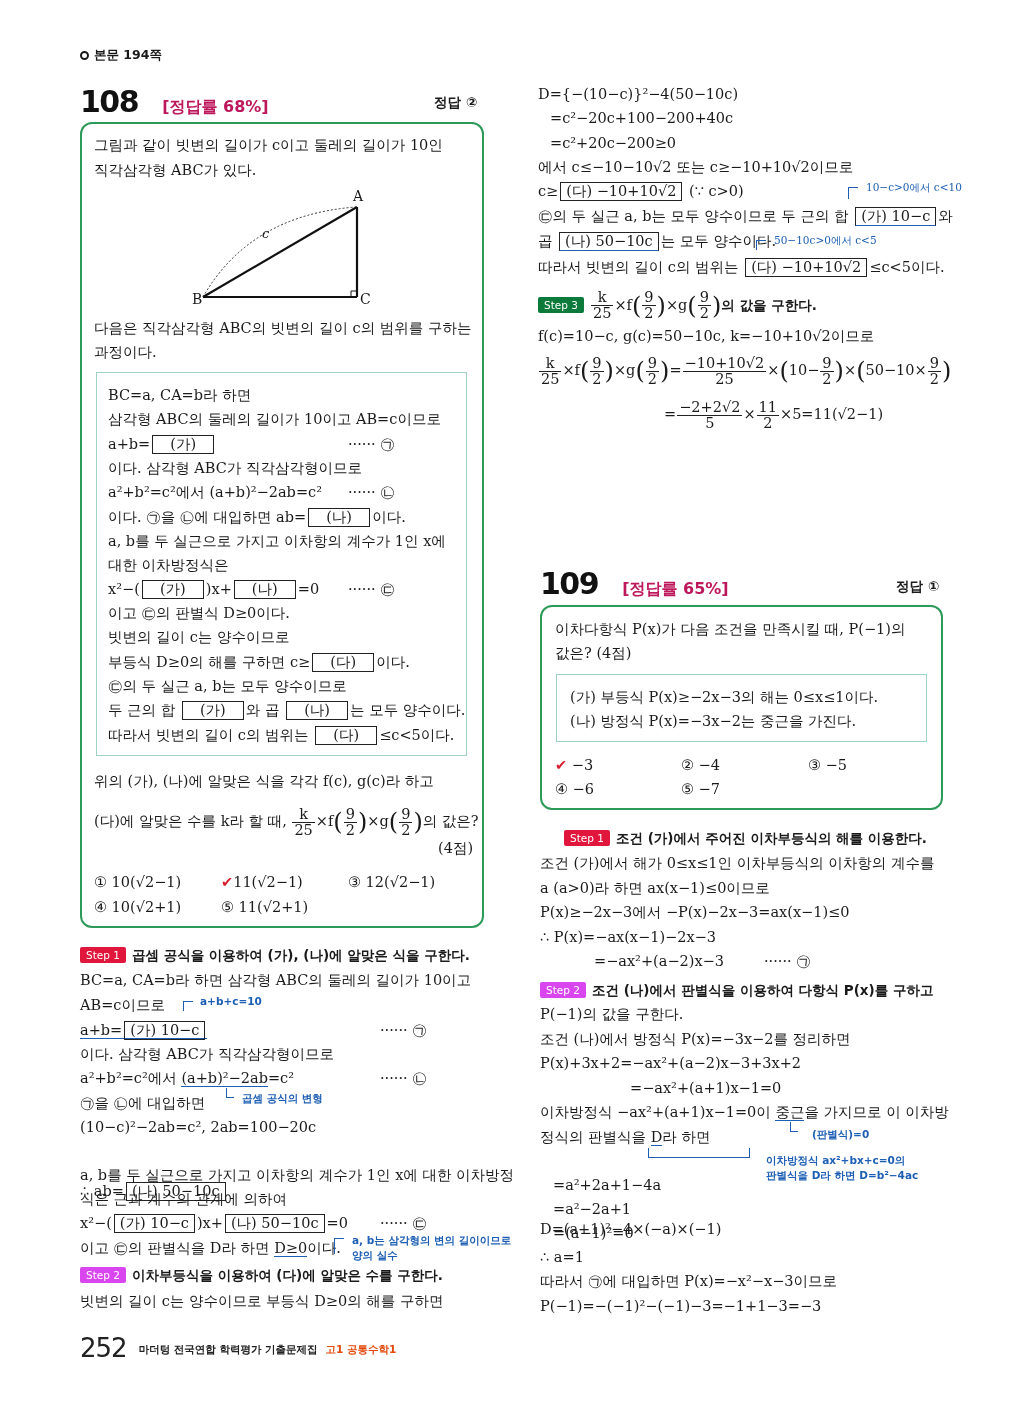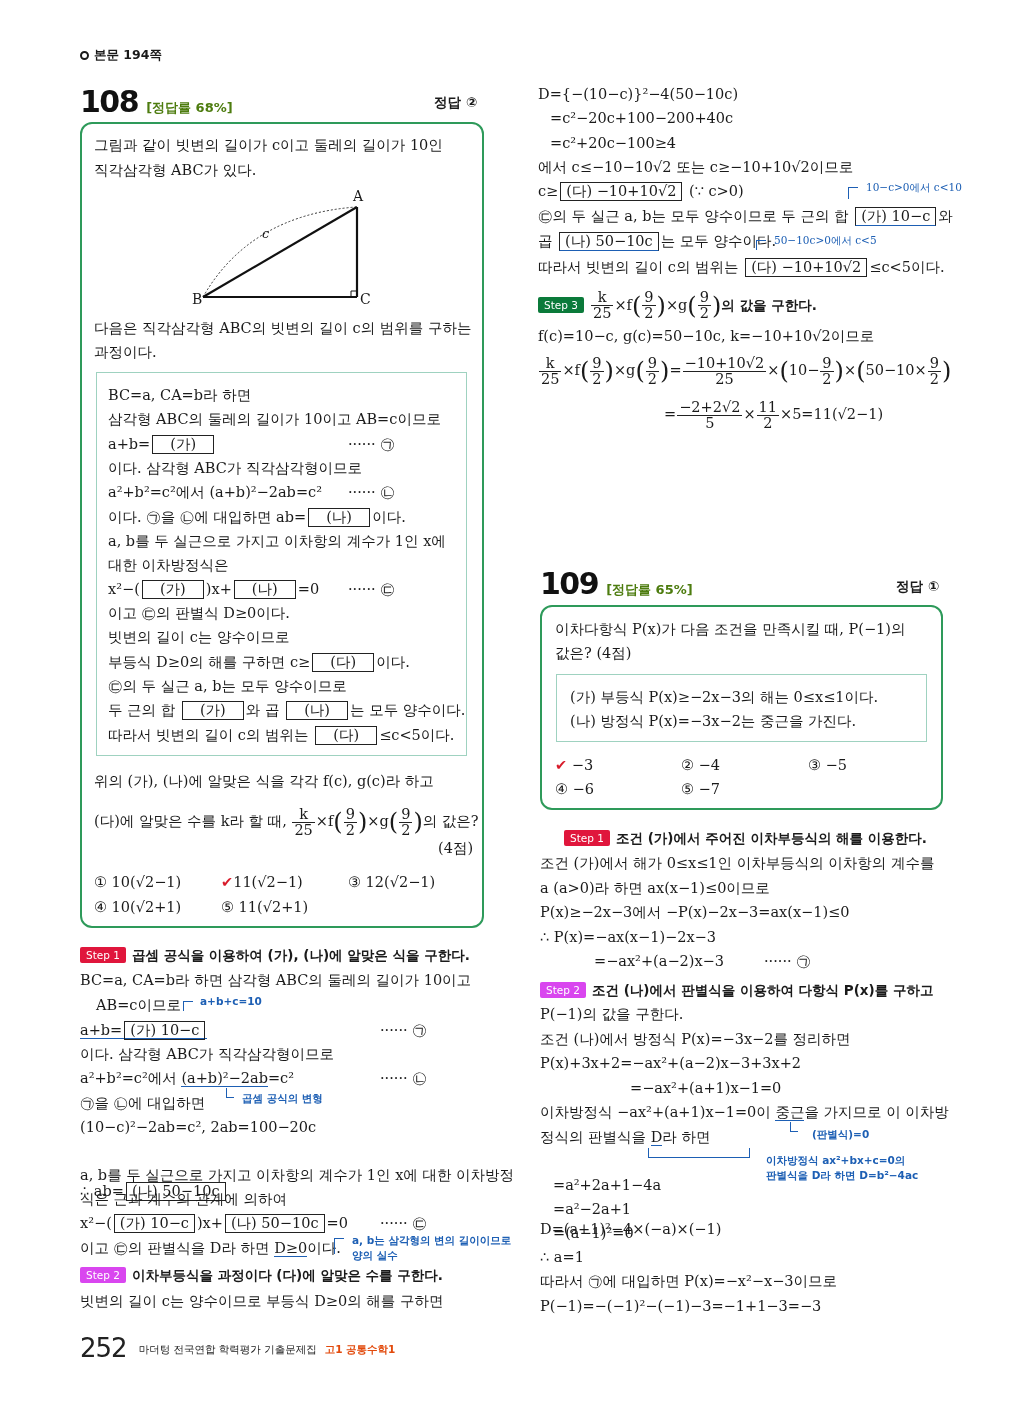--- a/index.html
+++ b/index.html
@@ -3,40 +3,40 @@
 <meta charset="utf-8">
 <style>
   * { box-sizing: border-box; margin: 0; padding: 0; }
   html, body { width: 1010px; height: 1418px; background: #ffffff; overflow: hidden; }
   body { position: relative; font-family: "DejaVu Serif", "Liberation Serif", serif; color: #1a1a1a; font-size: 14.5px; }
   .abs { position: absolute; }
   .line { position: absolute; white-space: nowrap; line-height: 20px; }
   .ref { font-family: "DejaVu Sans", sans-serif; font-weight: bold; font-size: 12.5px; display: flex; align-items: center; gap: 5px; }
   .ref .dot { width: 9px; height: 9px; border: 2px solid #1a1a1a; border-radius: 50%; display: inline-block; }
   .qnum { font-family: "DejaVu Sans", sans-serif; font-weight: bold; font-size: 30px; letter-spacing: -1.5px; color: #111; }
-  .rate { font-family: "DejaVu Sans", sans-serif; font-size: 13px; color: #4d7c0f; font-weight: bold; margin-left: 8px; }
+  .rate { font-family: "DejaVu Sans", sans-serif; font-size: 16px; color: #be185d; font-weight: bold; margin-left: 24px; }
   .answer { font-family: "DejaVu Sans", sans-serif; font-weight: bold; font-size: 13.5px; }
   .qbox { position: absolute; border: 2px solid #2e9a5a; border-radius: 12px; background: #fff; }
   .inner { position: absolute; border: 1.5px solid #9fd2c0; background: #fff; }
   .blank { display: inline-block; border: 1px solid #222; padding: 0 8px; min-width: 62px; text-align: center; line-height: 17px; margin: 0 2px; }
   .filled { display: inline-block; border: 1px solid #222; padding: 0 5px; line-height: 17px; margin: 0 2px; }
   .step { display: inline-block; font-family: "DejaVu Sans", sans-serif; font-size: 10.5px; color: #fff; padding: 1px 6px; border-radius: 2px; margin-right: 6px; vertical-align: 1px; line-height: 14px; }
   .step1 { background: #e0163c; }
   .step2 { background: #d946ef; }
   .step3 { background: #0b7a3a; }
   .stitle { font-family: "DejaVu Sans", sans-serif; font-weight: bold; font-size: 13.5px; }
   .note { font-family: "DejaVu Sans", sans-serif; font-size: 10.5px; color: #1d5fb4; font-weight: bold; }
   .choice { position: absolute; white-space: nowrap; line-height: 20px; }
   .check { color: #d81b2a; font-weight: bold; font-family: "DejaVu Sans", sans-serif; }
   .frac { display: inline-block; vertical-align: middle; text-align: center; line-height: 15px; margin: 0 1px; }
   .frac .num { display: block; border-bottom: 1px solid #222; padding: 0 2px; }
   .frac .den { display: block; padding: 0 2px; }
   .paren { font-size: 24px; vertical-align: middle; line-height: 20px; }
   .footer-num { font-family: "DejaVu Sans", sans-serif; font-size: 26px; color: #222; letter-spacing: -1px; }
-  .footer-title { font-family: "DejaVu Sans", sans-serif; font-weight: normal; font-size: 10.5px; color: #222; }
+  .footer-title { font-family: "DejaVu Sans", sans-serif; font-weight: bold; font-size: 10.5px; color: #222; }
   .footer-sub { font-family: "DejaVu Sans", sans-serif; font-weight: bold; font-size: 10.5px; color: #e24a0c; margin-left: 8px; }
   .underline-blue { border-bottom: 1.5px solid #1d5fb4; }
   .arrow-blue { position: absolute; border-left: 1.5px solid #1d5fb4; border-top: 1.5px solid #1d5fb4; }
 </style>
 </head>
 <body>
 
 <div class="abs ref" style="left:80px; top:47px;">
   <span class="dot"></span>
   <span>본문 194쪽</span>
@@ -110,21 +110,21 @@
 <div class="choice" style="left:94px; top:872px;"><span>①</span> <span>10(√2−1)</span></div>
 <div class="choice" style="left:221px; top:872px;"><span class="check">✔</span><span>11(√2−1)</span></div>
 <div class="choice" style="left:348px; top:872px;"><span>③</span> <span>12(√2−1)</span></div>
 <div class="choice" style="left:94px; top:897px;"><span>④</span> <span>10(√2+1)</span></div>
 <div class="choice" style="left:221px; top:897px;"><span>⑤</span> <span>11(√2+1)</span></div>
 
 <div class="line" style="left:80px; top:945px;">
   <span class="step step1">Step 1</span><span class="stitle">곱셈 공식을 이용하여 (가), (나)에 알맞은 식을 구한다.</span>
 </div>
 <div class="line" style="left:80px; top:970px;">BC=a, CA=b라 하면 삼각형 ABC의 둘레의 길이가 10이고</div>
-<div class="line" style="left:80px; top:995px;margin-left:16px;">AB=c이므로</div>
+<div class="line" style="left:80px; top:995px;">AB=c이므로</div>
 <div class="arrow-blue" style="left:183px; top:1001px; width:10px; height:10px;"></div>
 <div class="abs note" style="left:200px; top:995px;">a+b+c=10</div>
 <div class="line" style="left:80px; top:1020px;">
   <span class="underline-blue"><span>a+b=</span><span class="filled">(가) 10−c</span></span>
 </div>
 <div class="line" style="left:380px; top:1020px;">······ ㉠</div>
 <div class="line" style="left:80px; top:1044px;">이다. 삼각형 ABC가 직각삼각형이므로</div>
 <div class="line" style="left:80px; top:1068px;">
   <span>a²+b²=c²에서</span> <span class="underline-blue">(a+b)²−2ab</span><span>=c²</span>
 </div>
@@ -144,27 +144,27 @@
 <div class="line" style="left:380px; top:1213px;">······ ㉢</div>
 <div class="line" style="left:80px; top:1238px;">
   <span>이고 ㉢의 판별식을 D라 하면</span> <span class="underline-blue">D≥0</span><span>이다.</span>
 </div>
 <div class="arrow-blue" style="left:334px; top:1238px; width:10px; height:16px;"></div>
 <div class="abs note" style="left:352px; top:1233px; line-height:15px;">
   <div>a, b는 삼각형의 변의 길이이므로</div>
   <div>양의 실수</div>
 </div>
 <div class="line" style="left:80px; top:1265px;">
-  <span class="step step2">Step 2</span><span class="stitle">이차부등식을 과정이다 (다)에 알맞은 수를 구한다.</span>
+  <span class="step step2">Step 2</span><span class="stitle">이차부등식을 이용하여 (다)에 알맞은 수를 구한다.</span>
 </div>
 <div class="line" style="left:80px; top:1291px;">빗변의 길이 c는 양수이므로 부등식 D≥0의 해를 구하면</div>
 
 <div class="line" style="left:538px; top:84px;">D={−(10−c)}²−4(50−10c)</div>
 <div class="line" style="left:550px; top:108px;">=c²−20c+100−200+40c</div>
-<div class="line" style="left:550px; top:133px;">=c²+20c−100≥4</div>
+<div class="line" style="left:550px; top:133px;">=c²+20c−200≥0</div>
 <div class="line" style="left:538px; top:157px;">에서 c≤−10−10√2 또는 c≥−10+10√2이므로</div>
 <div class="line" style="left:538px; top:181px;">
   <span>c≥</span><span class="filled">(다) −10+10√2</span> <span>(∵ c&gt;0)</span>
 </div>
 <div class="arrow-blue" style="left:848px; top:187px; width:10px; height:12px;"></div>
 <div class="abs note" style="left:866px; top:181px; font-family:'DejaVu Serif',serif; font-weight:normal;">10−c&gt;0에서 c&lt;10</div>
 <div class="line" style="left:538px; top:206px;">
   <span>㉢의 두 실근 a, b는 모두 양수이므로 두 근의 합</span> <span class="filled underline-blue">(가) 10−c</span><span>와</span>
 </div>
 <div class="line" style="left:538px; top:231px;">

